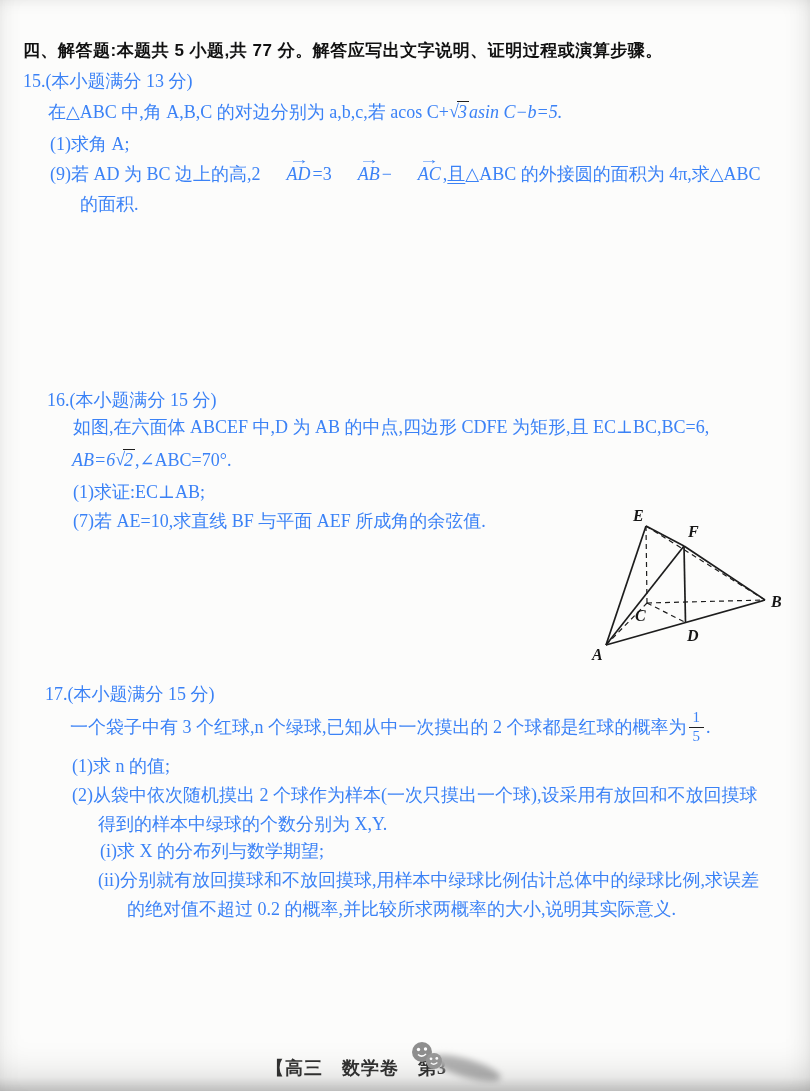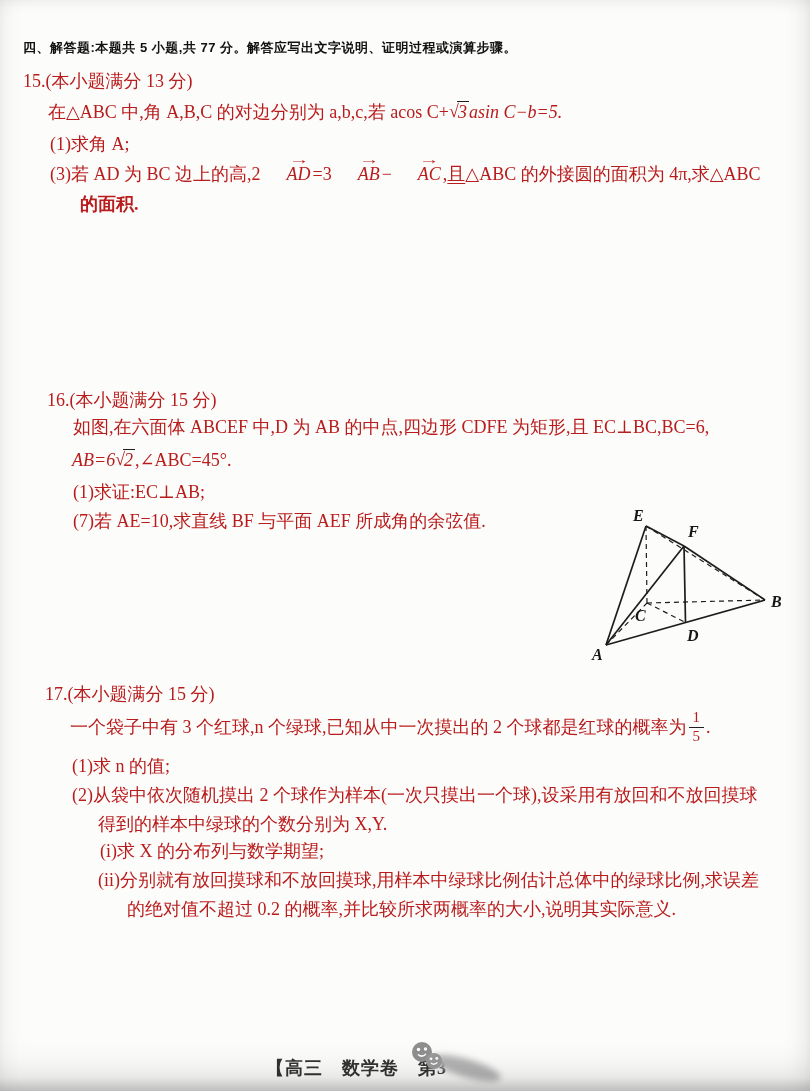--- a/index.html
+++ b/index.html
@@ -19,26 +19,26 @@
       inset 0 -28px 42px -22px rgba(0,0,0,.22),
       inset 0 10px 22px -16px rgba(0,0,0,.14),
       inset -18px 0 34px -24px rgba(0,0,0,.12),
       inset 18px 0 34px -28px rgba(0,0,0,.08);
   }
   .line{
     position:absolute;
     font-size:18px;
     line-height:1.25;
     white-space:nowrap;
-    color:#b91c1c;
+    color:#3b82f6;
   }
   .hdr{
     font-family:"Liberation Sans","DejaVu Sans",sans-serif;
     font-weight:700;
-    font-size:13px;
+    font-size:17px;
     letter-spacing:.5px;
     color:#111;
   }
   .mi{font-style:italic;}
   
   .vec{
     position:relative;display:inline-block;
     font-style:italic;padding:0 2px;margin-left:24px;
   }
   .vec::before{
@@ -87,31 +87,31 @@
 
   <div class="line" style="left:23px;top:70px;">15.(本小题满分 13 分)</div>
 
   <div class="line" style="left:48px;top:101px;">
     <span>在△ABC 中,角 A,B,C 的对边分别为 a,b,c,若 acos C+</span><span class="sqrt"><span class="sqrt-sign">√</span><span class="sqrt-rad">3</span></span><span class="mi">asin C−b=5.</span>
   </div>
 
   <div class="line" style="left:50px;top:133px;">(1)求角 A;</div>
 
   <div class="line" style="left:50px;top:163px;">
-    <span>(3)若 AD 为 BC 边上的高,2</span><span class="vec">AD</span><span>=3</span><span class="vec">AB</span><span>−</span><span class="vec">AC</span><span>,</span><span class="ul-char">且</span><span>△ABC 的外接圆的面积为 4π,求△ABC</span>
+    <span>(9)若 AD 为 BC 边上的高,2</span><span class="vec">AD</span><span>=3</span><span class="vec">AB</span><span>−</span><span class="vec">AC</span><span>,</span><span class="ul-char">且</span><span>△ABC 的外接圆的面积为 4π,求△ABC</span>
   </div>
 
-  <div class="line" style="left:80px;top:193px;font-weight:bold;">的面积.</div>
+  <div class="line" style="left:80px;top:193px;">的面积.</div>
 
   <div class="line" style="left:47px;top:389px;">16.(本小题满分 15 分)</div>
 
   <div class="line" style="left:73px;top:416px;text-align:center;">如图,在六面体 ABCEF 中,D 为 AB 的中点,四边形 CDFE 为矩形,且 EC⊥BC,BC=6,</div>
 
   <div class="line" style="left:72px;top:449px;">
-    <span class="mi">AB=6</span><span class="sqrt"><span class="sqrt-sign">√</span><span class="sqrt-rad">2</span></span><span>,∠ABC=45°.</span>
+    <span class="mi">AB=6</span><span class="sqrt"><span class="sqrt-sign">√</span><span class="sqrt-rad">2</span></span><span>,∠ABC=70°.</span>
   </div>
 
   <div class="line" style="left:73px;top:481px;">(1)求证:EC⊥AB;</div>
 
   <div class="line" style="left:73px;top:510px;">(7)若 AE=10,求直线 BF 与平面 AEF 所成角的余弦值.</div>
 
   <div class="figure-wrap">
     <svg width="222" height="172" viewBox="0 0 222 172">
       <g stroke="#1d1d1d" stroke-width="1.7" fill="none">
         <line x1="23" y1="147" x2="63" y2="28"></line>

